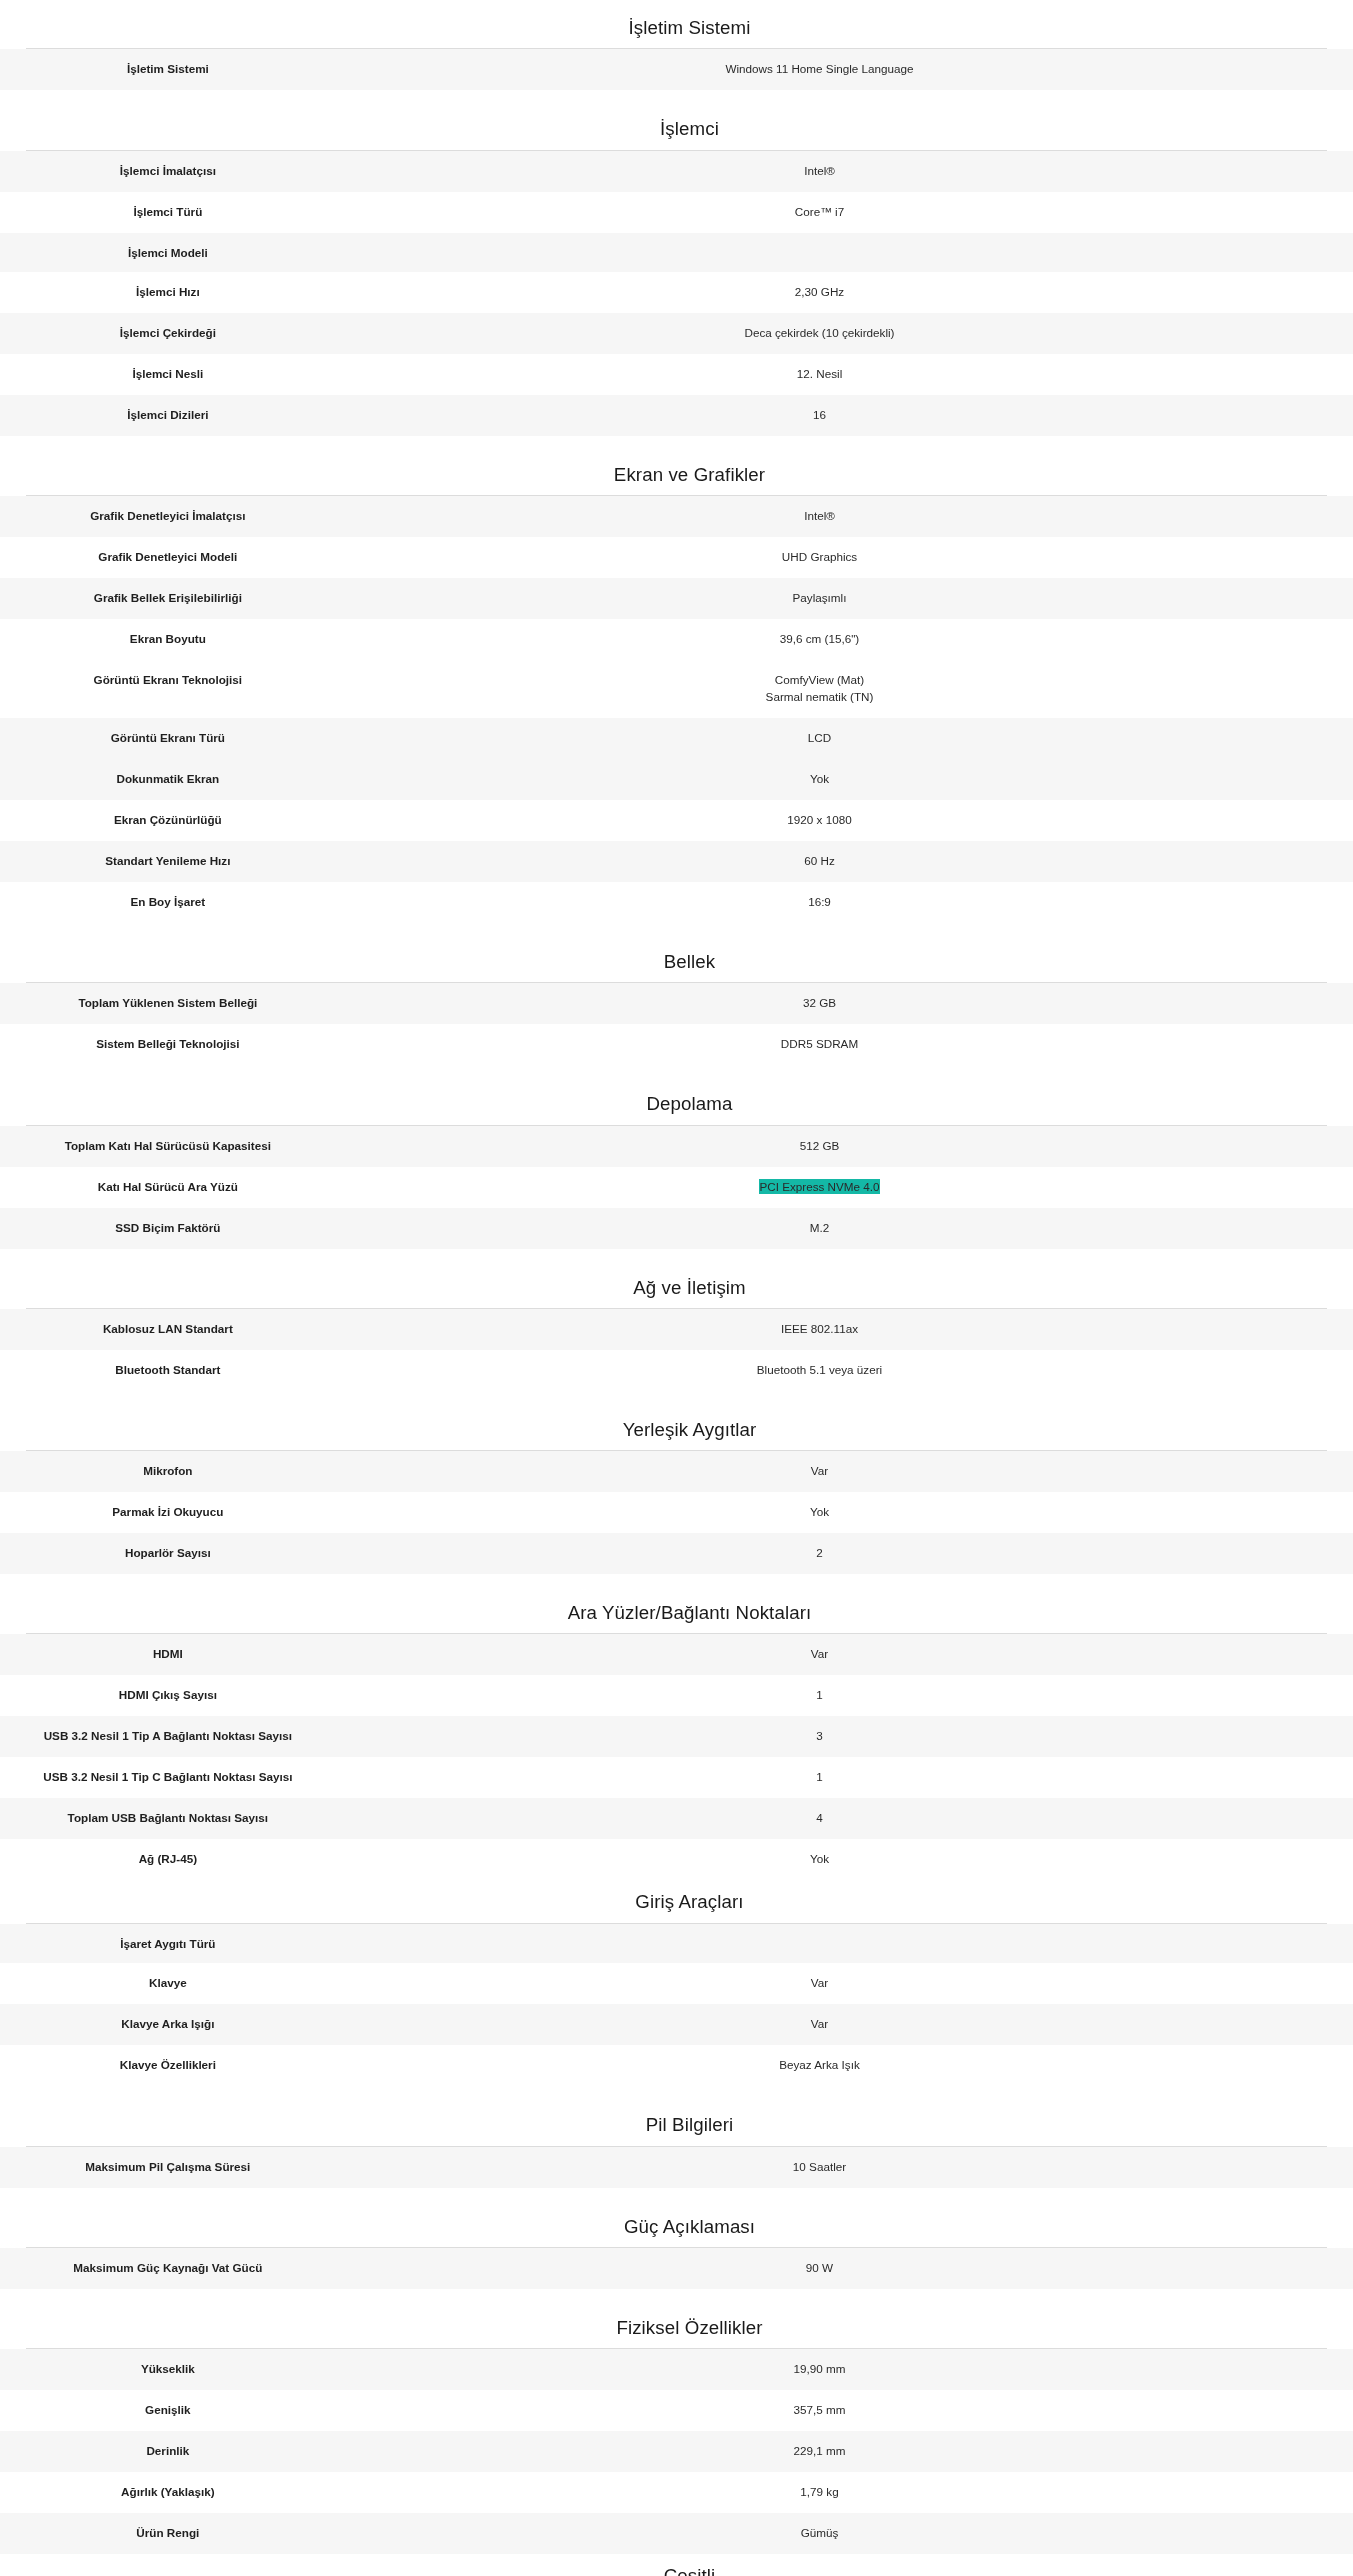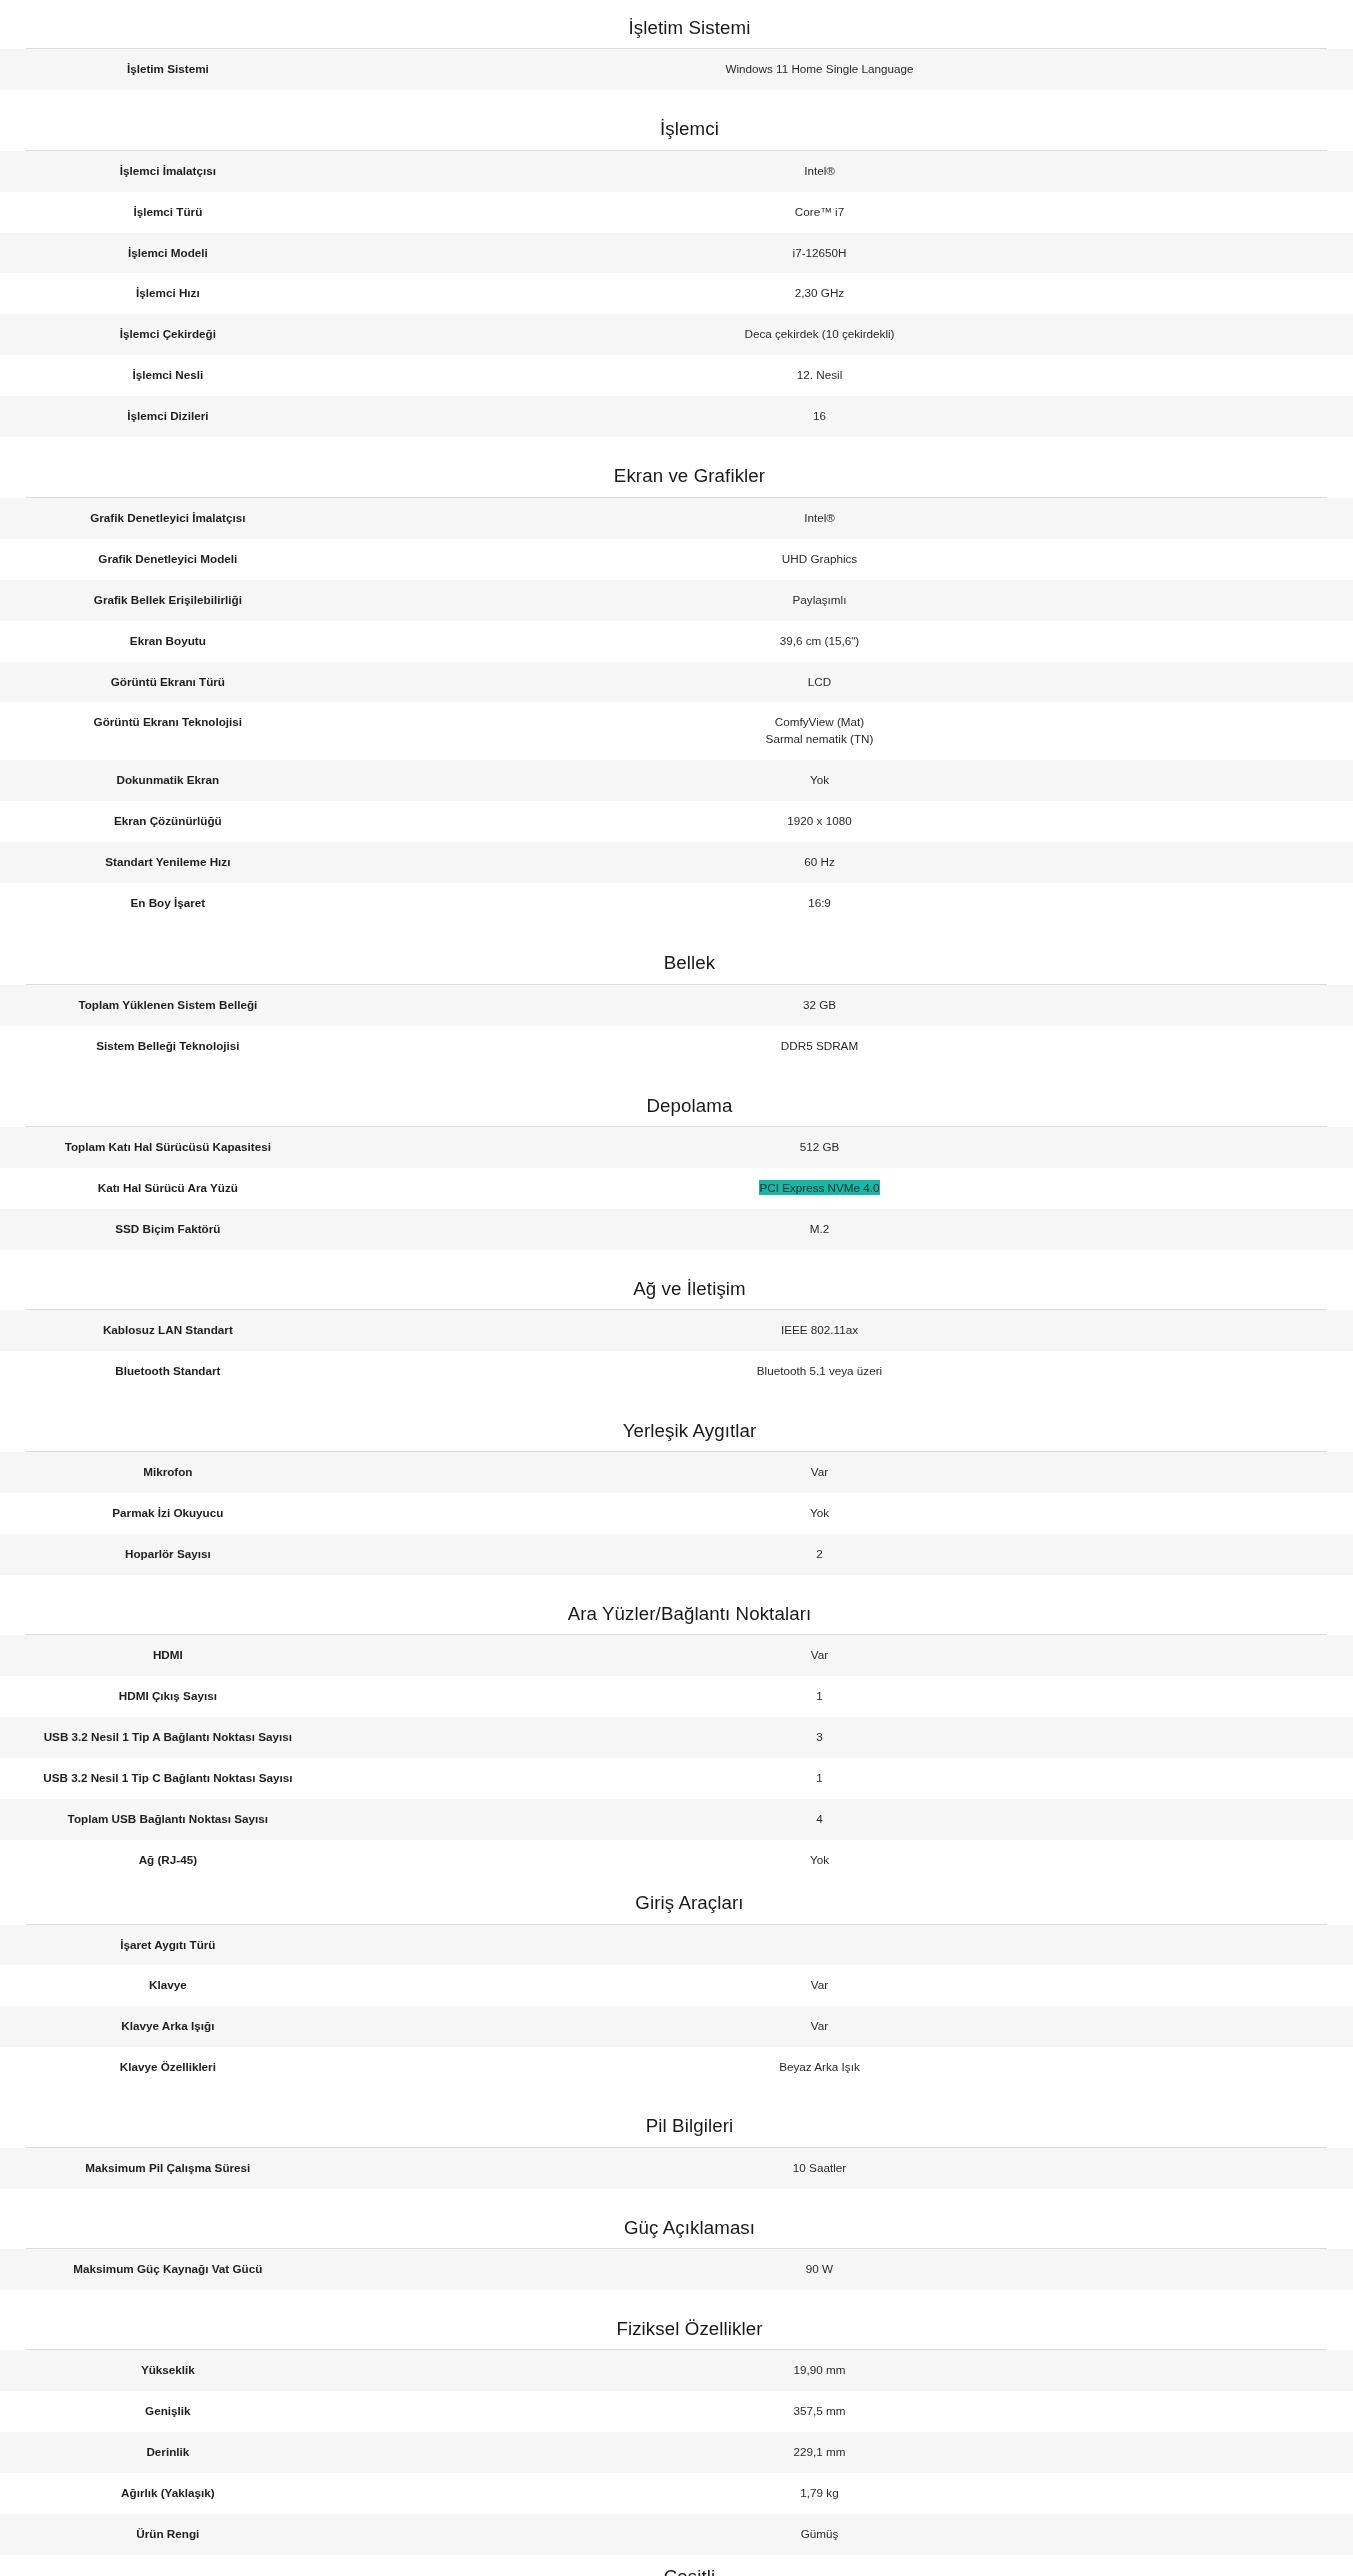--- a/index.html
+++ b/index.html
@@ -93,21 +93,20 @@
           <div class="spec-row alt">
             <div class="spec-label">İşlemci İmalatçısı</div>
             <div class="spec-value">Intel®</div>
           </div>
           <div class="spec-row">
             <div class="spec-label">İşlemci Türü</div>
             <div class="spec-value">Core™ i7</div>
           </div>
           <div class="spec-row alt">
             <div class="spec-label">İşlemci Modeli</div>
-            <div class="spec-value">i7-12650H</div>
           </div>
           <div class="spec-row">
             <div class="spec-label">İşlemci Hızı</div>
             <div class="spec-value">2,30 GHz</div>
           </div>
           <div class="spec-row alt">
             <div class="spec-label">İşlemci Çekirdeği</div>
             <div class="spec-value">Deca çekirdek (10 çekirdekli)</div>
           </div>
           <div class="spec-row">
@@ -133,29 +132,29 @@
             <div class="spec-label">Grafik Denetleyici Modeli</div>
             <div class="spec-value">UHD Graphics</div>
           </div>
           <div class="spec-row alt">
             <div class="spec-label">Grafik Bellek Erişilebilirliği</div>
             <div class="spec-value">Paylaşımlı</div>
           </div>
           <div class="spec-row">
             <div class="spec-label">Ekran Boyutu</div>
             <div class="spec-value">39,6 cm (15,6")</div>
-          </div>
-          <div class="spec-row alt">
-            <div class="spec-label">Görüntü Ekranı Türü</div>
-            <div class="spec-value">LCD</div>
           </div>
           <div class="spec-row">
             <div class="spec-label">Görüntü Ekranı Teknolojisi</div>
             <div class="spec-value">ComfyView (Mat)
 Sarmal nematik (TN)</div>
+          </div>
+          <div class="spec-row alt">
+            <div class="spec-label">Görüntü Ekranı Türü</div>
+            <div class="spec-value">LCD</div>
           </div>
           <div class="spec-row alt">
             <div class="spec-label">Dokunmatik Ekran</div>
             <div class="spec-value">Yok</div>
           </div>
           <div class="spec-row">
             <div class="spec-label">Ekran Çözünürlüğü</div>
             <div class="spec-value">1920 x 1080</div>
           </div>
           <div class="spec-row alt">

